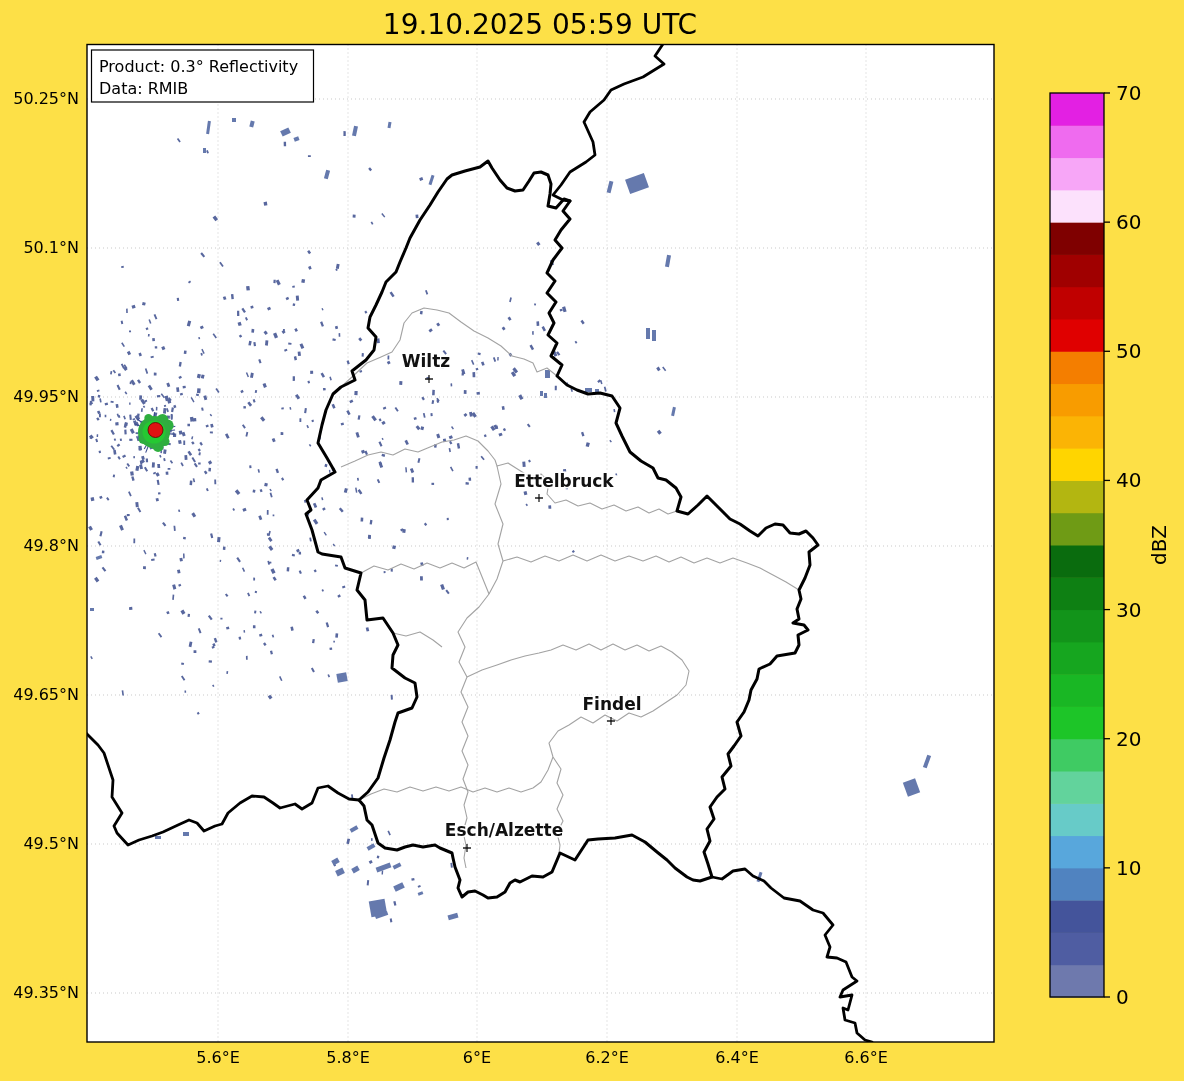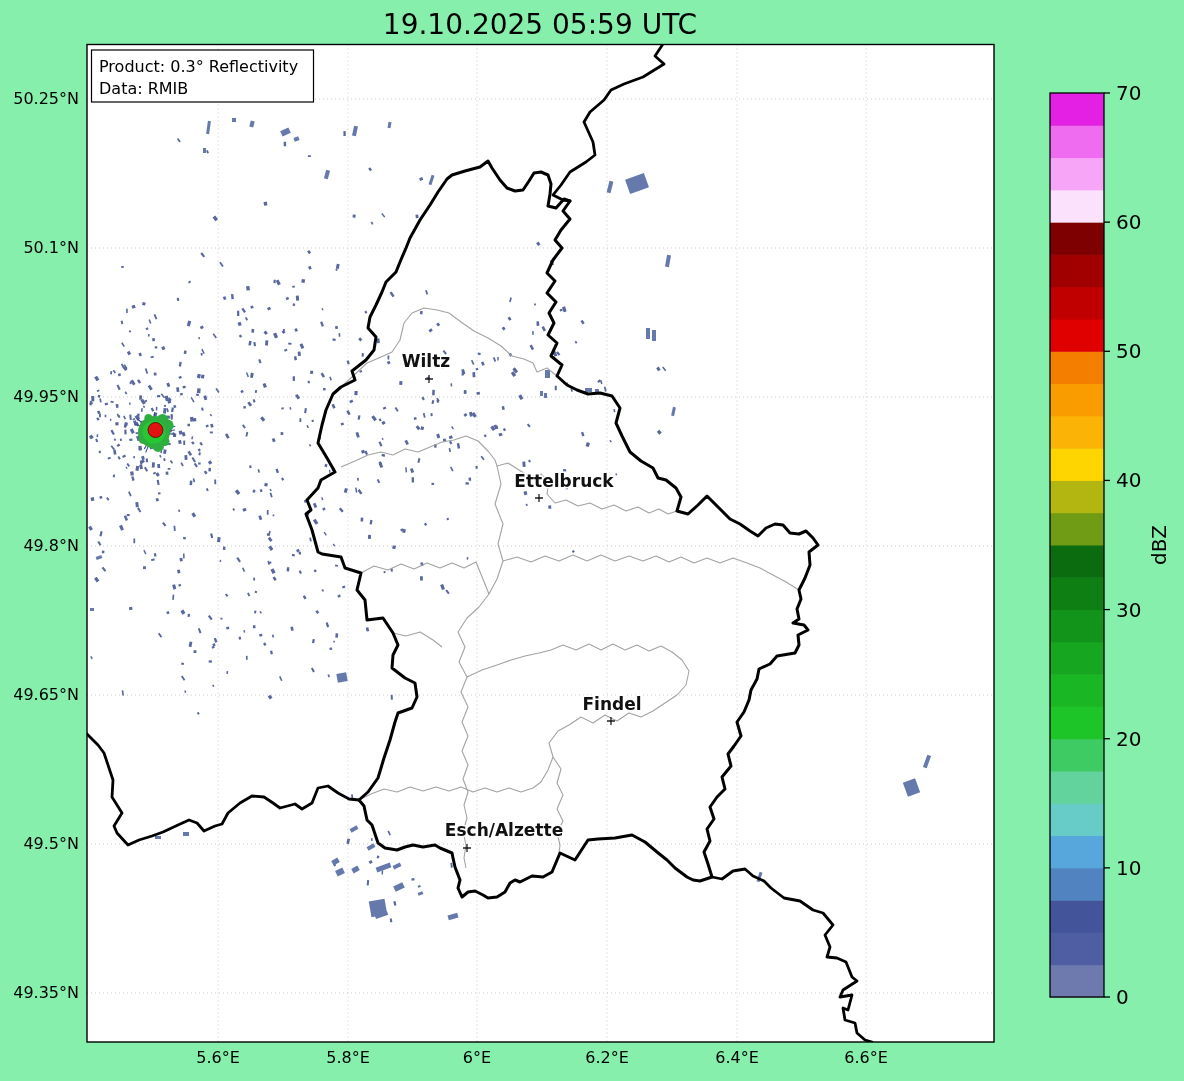--- a/index.html
+++ b/index.html
@@ -1,16 +1,16 @@
 <!DOCTYPE html>
 <html><head>
 <meta charset="utf-8">
 <style>
   html,body{margin:0;padding:0;background:#ffffff;}
-  .page{width:1184px;height:1081px;position:relative;background:#86efac;
+  .page{width:1184px;height:1081px;position:relative;background:#fde047;
         font-family:"DejaVu Sans","Liberation Sans",sans-serif;}
   svg text{font-family:"DejaVu Sans","Liberation Sans",sans-serif;fill:#000;}
   .title{font-size:28px;text-anchor:middle;}
   .pbox-line{font-size:16px;}
   .axis-label{font-size:16px;}
   .cbar-label{font-size:20px;}
   .city-label{font-size:17px;font-weight:bold;paint-order:stroke;stroke:#ffffff;stroke-width:3px;text-anchor:middle;fill:#111;}
 </style>
 </head>
 <body>

